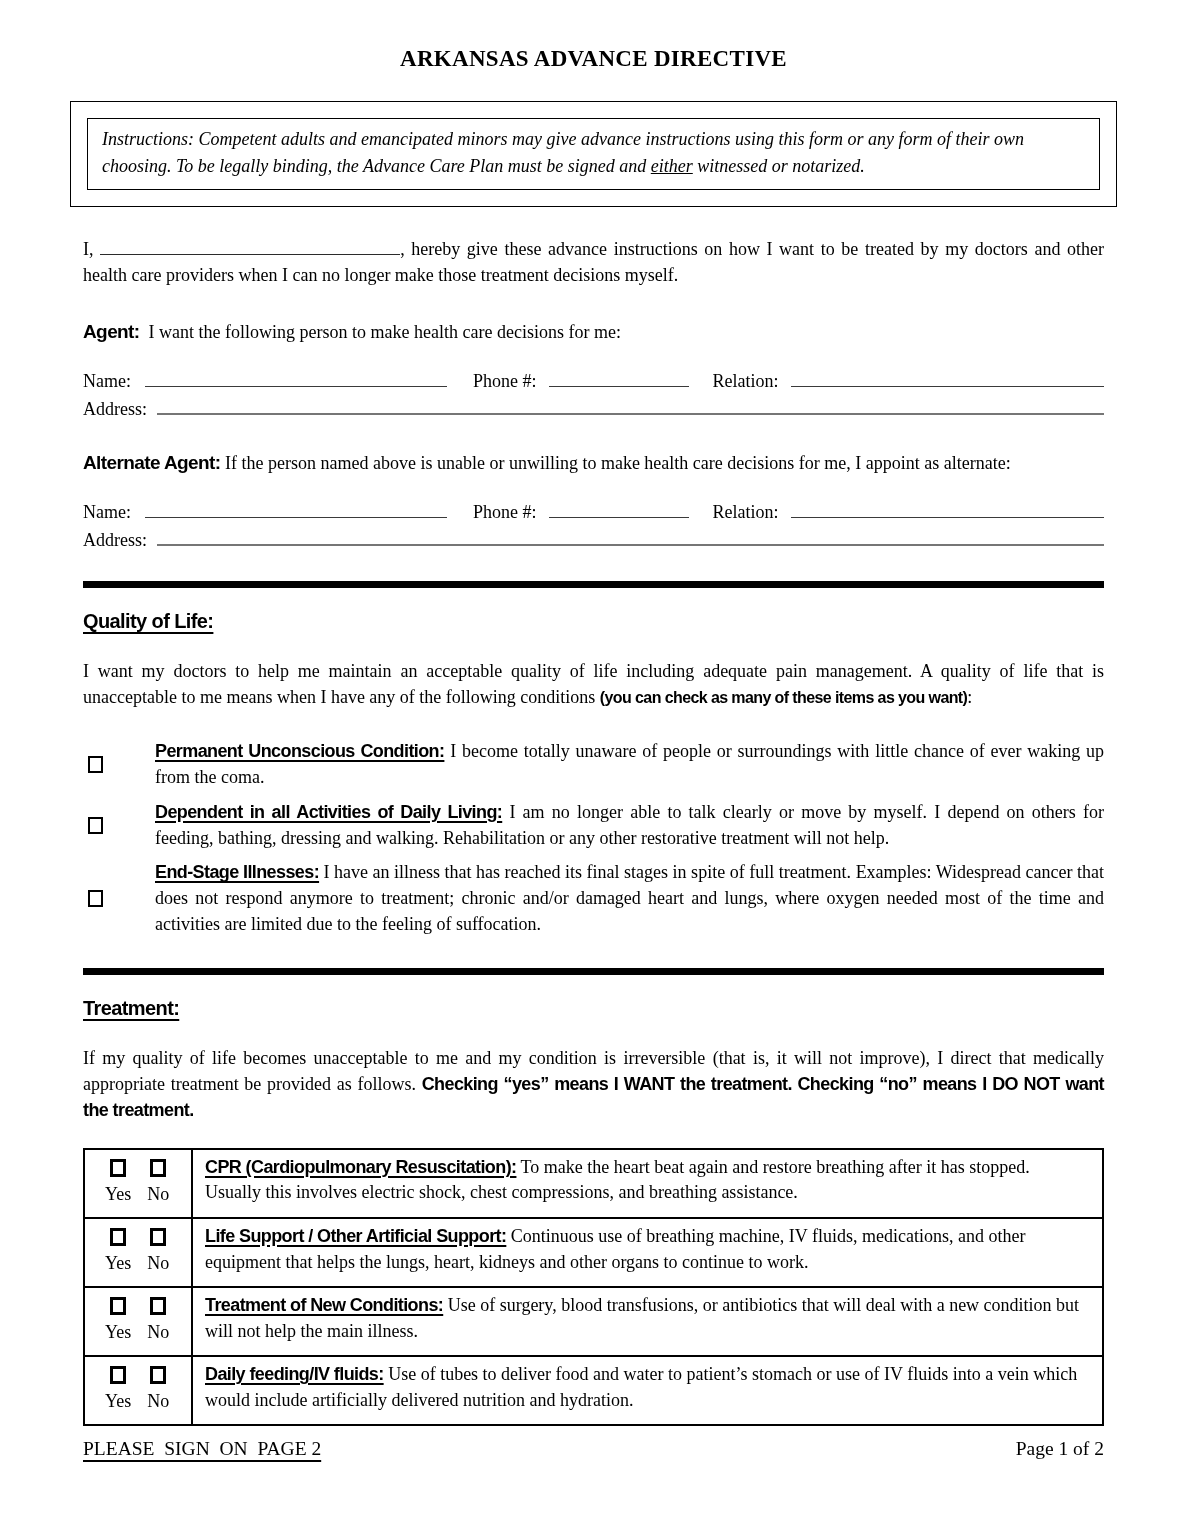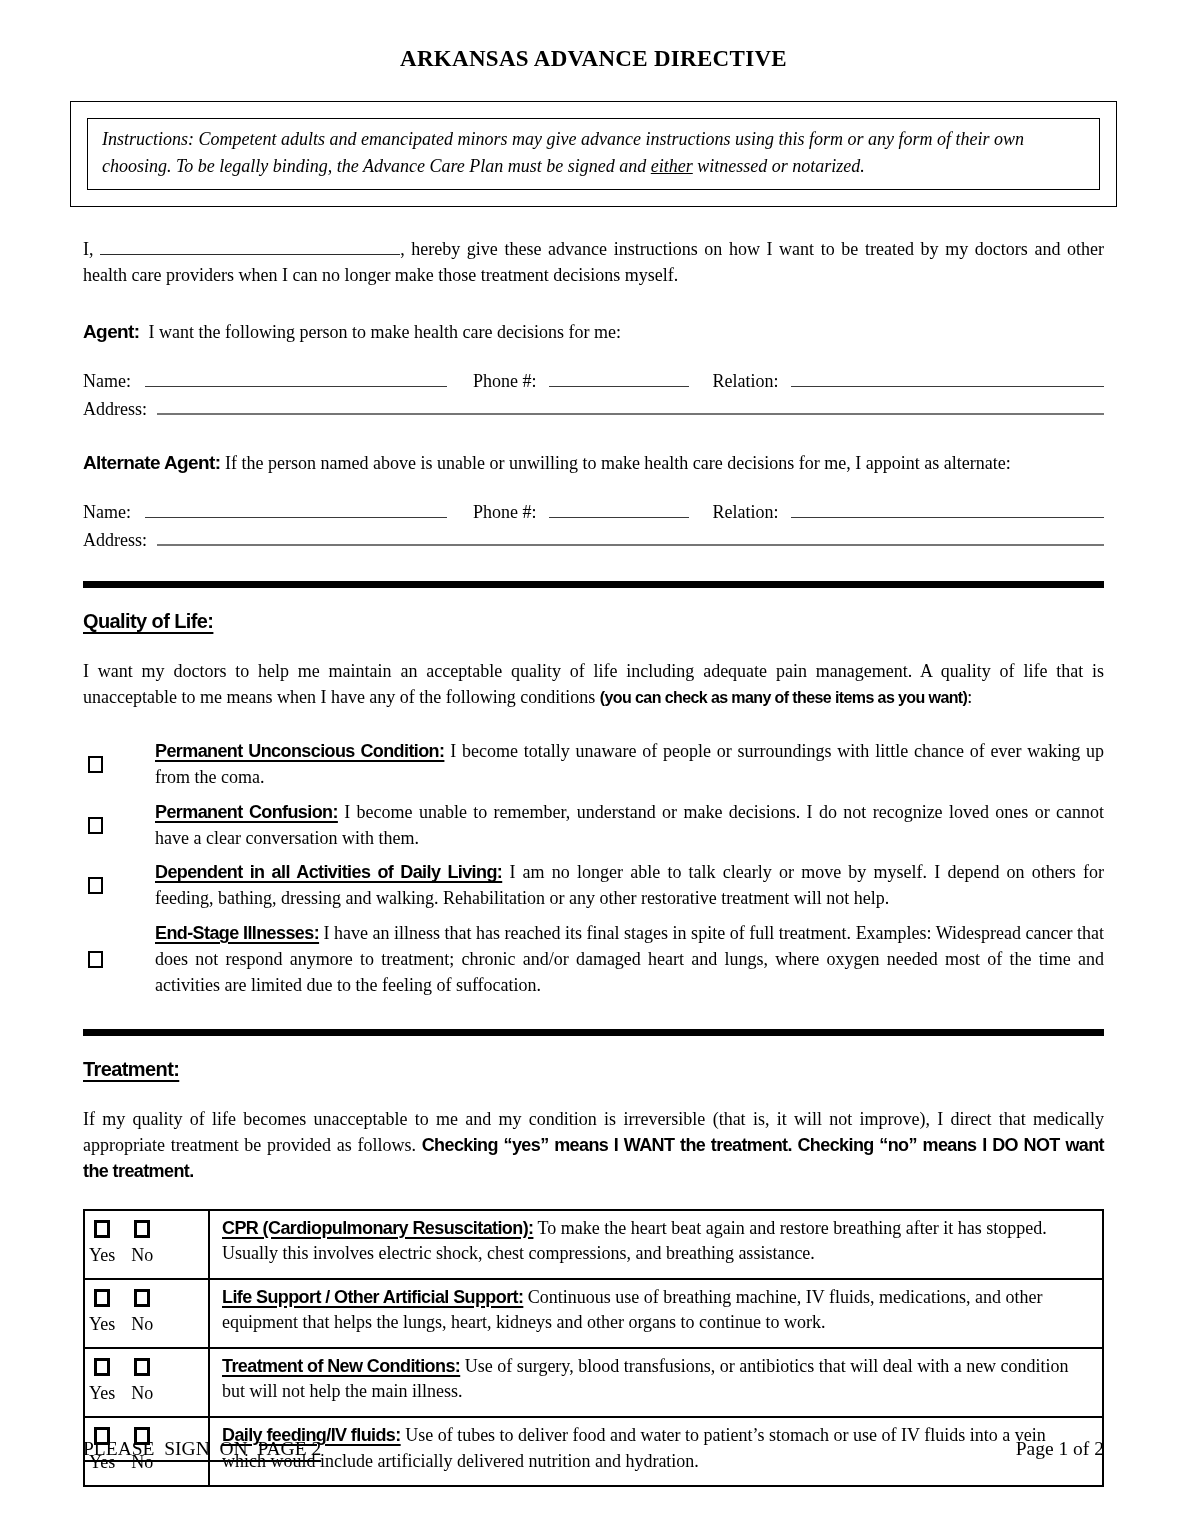--- a/index.html
+++ b/index.html
@@ -103,21 +103,21 @@
   .qol-cbcol { width: 72px; flex: 0 0 72px; padding-top: 3px; padding-left: 5px; }
   .qol-text { flex: 1; font-size: 18px; line-height: 1.44; text-align: justify; }
   
   table.treat {
     width: 100%;
     margin-top: 24px;
     border-collapse: collapse;
     border: 2.5px solid #000;
   }
   table.treat td { border: 2px solid #000; vertical-align: top; }
-  td.yn-cell { width: 125px; padding: 9px 8px 6px 4px; }
+  td.yn-cell { width: 108px; padding: 9px 8px 6px 20px; }
   td.tx-cell { padding: 5px 12px 11px 12px; font-size: 18px; line-height: 1.42; }
   .yn { display: flex; gap: 16px; }
   .yn-col { display: flex; flex-direction: column; align-items: center; gap: 7px; }
   .yn-cb { width: 16px; height: 18px; border: 3px solid #000; display: inline-block; }
   .yn-label { font-size: 18px; font-family: "Liberation Serif", serif; }
   
   .footer {
     position: absolute;
     left: 83px; right: 83px; top: 1438px;
     display: flex;
@@ -185,24 +185,20 @@
 
   <p class="body-text" style="margin-top:26px"><span>I want my doctors to help me maintain an acceptable quality of life including adequate pain management.  A quality of life that is unacceptable to me means when I have any of the following conditions </span><span class="hsans" style="font-size:16px">(you can check as many of these items as you want)</span><span>:</span></p>
 
   <div class="qol">
     <div class="qol-item">
       <span class="qol-cbcol"><span class="cb"></span></span>
       <div class="qol-text"><span class="hterm">Permanent Unconscious Condition:</span><span> I become totally unaware of people or surroundings with little chance of ever waking up from the coma.</span></div>
     </div>
     <div class="qol-item">
       <span class="qol-cbcol"><span class="cb"></span></span>
-      <div class="qol-text"><span class="hterm">Permanent Confusion:</span><span> I become unable to remember, understand or make decisions. I do not recognize loved ones or cannot have a clear conversation with them.</span></div>
-    </div>
-    <div class="qol-item">
-      <span class="qol-cbcol"><span class="cb"></span></span>
       <div class="qol-text"><span class="hterm">Dependent in all Activities of Daily Living:</span><span> I am no longer able to talk clearly or move by myself.  I depend on others for feeding, bathing, dressing and walking.  Rehabilitation or any other restorative treatment will not help.</span></div>
     </div>
     <div class="qol-item">
       <span class="qol-cbcol"><span class="cb"></span></span>
       <div class="qol-text"><span class="hterm">End-Stage Illnesses:</span><span> I have an illness that has reached its final stages in spite of full treatment.  Examples: Widespread cancer that does not respond anymore to treatment; chronic and/or damaged heart and lungs, where oxygen needed most of the time and activities are limited due to the feeling of suffocation.</span></div>
     </div>
   </div>
 
   <div class="thick-rule"></div>
 

